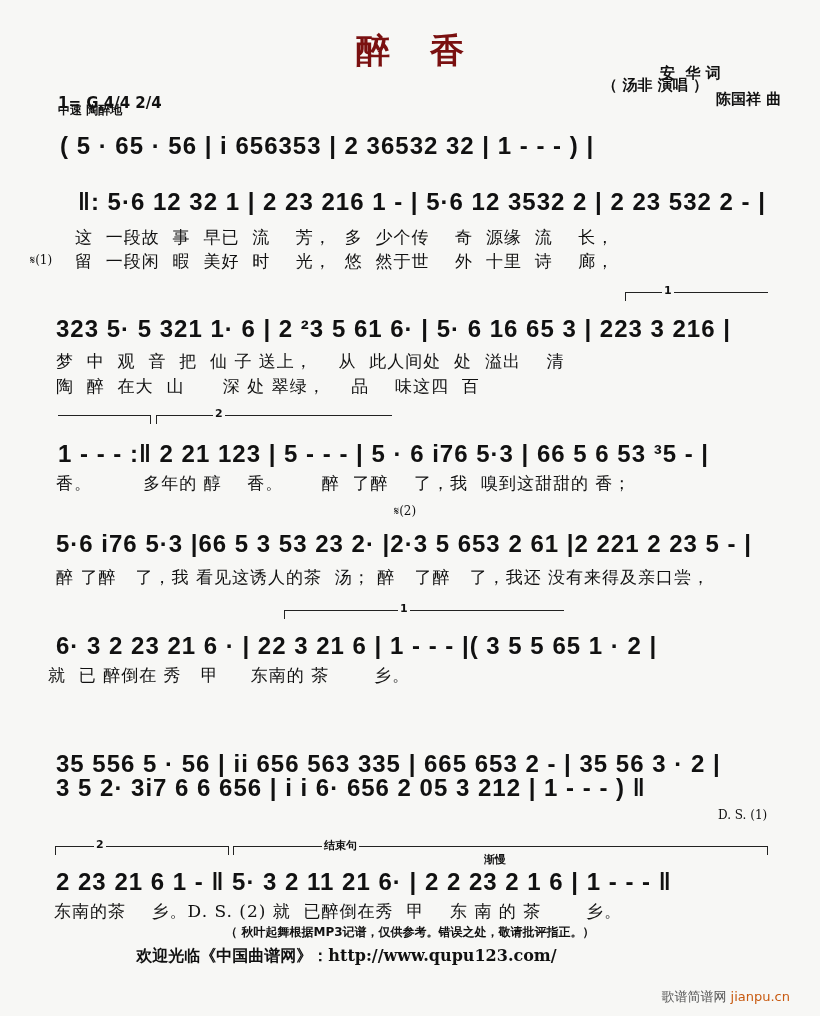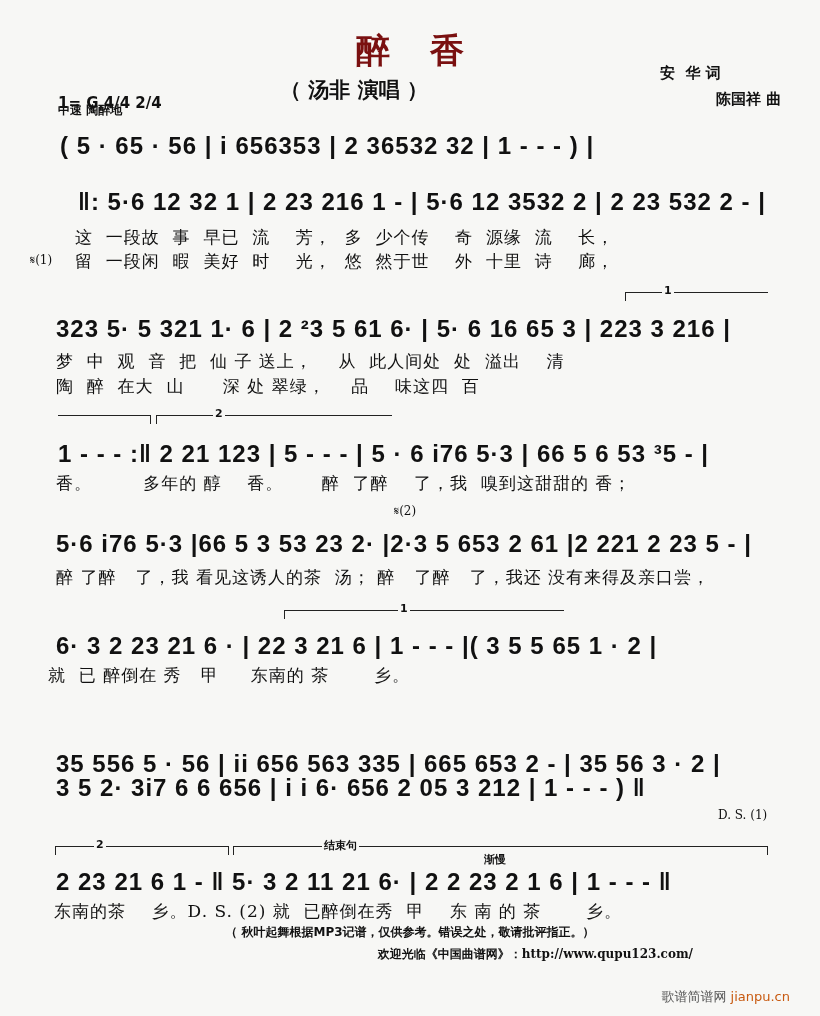--- a/index.html
+++ b/index.html
@@ -8,41 +8,41 @@
     background: #f7f7f5;
     font-family: "DejaVu Sans", sans-serif;
     color: #111;
   }
   .abs { position: absolute; white-space: pre; }
   .title {
     left: 0; width: 820px; top: 28px; text-align: center;
     font-family: "DejaVu Serif", serif; font-size: 34px; color: #7a1010;
     letter-spacing: 40px; text-indent: 40px; font-weight: bold;
   }
-  .singer { left: 0; width: 708px; top: 76px; text-align: center; font-size: 21px; font-weight: bold; }
+  .singer { left: 0; width: 708px; top: 76px; text-align: right; font-size: 15px; font-weight: bold; }
   .key { left: 58px; top: 72px; font-size: 15px; font-weight: bold; margin-top: 22px; }
   .tempo { left: 58px; top: 102px; font-size: 12px; font-weight: bold; }
   .credit { font-family: "DejaVu Serif", serif; font-size: 15px; font-weight: bold; }
   .notes {
     font-family: "Liberation Sans", sans-serif; font-weight: bold;
     font-size: 24px; letter-spacing: 1px;
   }
   .lyric { font-family: "DejaVu Serif", serif; font-size: 17px; letter-spacing: 1px; }
   .small { font-size: 12px; font-family: "DejaVu Serif", serif; }
   .bracket {
     position: absolute; border-top: 1.5px solid #222; height: 8px;
   }
   .bracket.l { border-left: 1.5px solid #222; }
   .bracket.r { border-right: 1.5px solid #222; }
   .bracket .lbl {
     position: absolute; top: -9px; background: #f7f7f5; padding: 0 2px;
     font-size: 11px; font-weight: bold; font-family: "DejaVu Sans", sans-serif;
   }
   .footer-note { left: 0; width: 820px; top: 924px; text-align: center; font-size: 12px; font-weight: bold; }
-  .footer-site { left: 0; width: 693px; top: 946px; text-align: right; font-family: "DejaVu Serif", serif; font-size: 12px; font-weight: bold; }
+  .footer-site { left: 0; width: 693px; top: 946px; text-align: center; font-family: "DejaVu Serif", serif; font-size: 16px; font-weight: bold; }
   .watermark { right: 30px; top: 988px; font-size: 13px; color: #555; }
   .watermark .brand { color: #c85a10; }
 </style>
 </head>
 <body>
 
 <div class="abs title">醉香</div>
 <div class="abs singer">（ 汤非 演唱 ）</div>
 <div class="abs key">1= G 4/4 2/4</div>
 <div class="abs tempo">中速 陶醉地</div>

